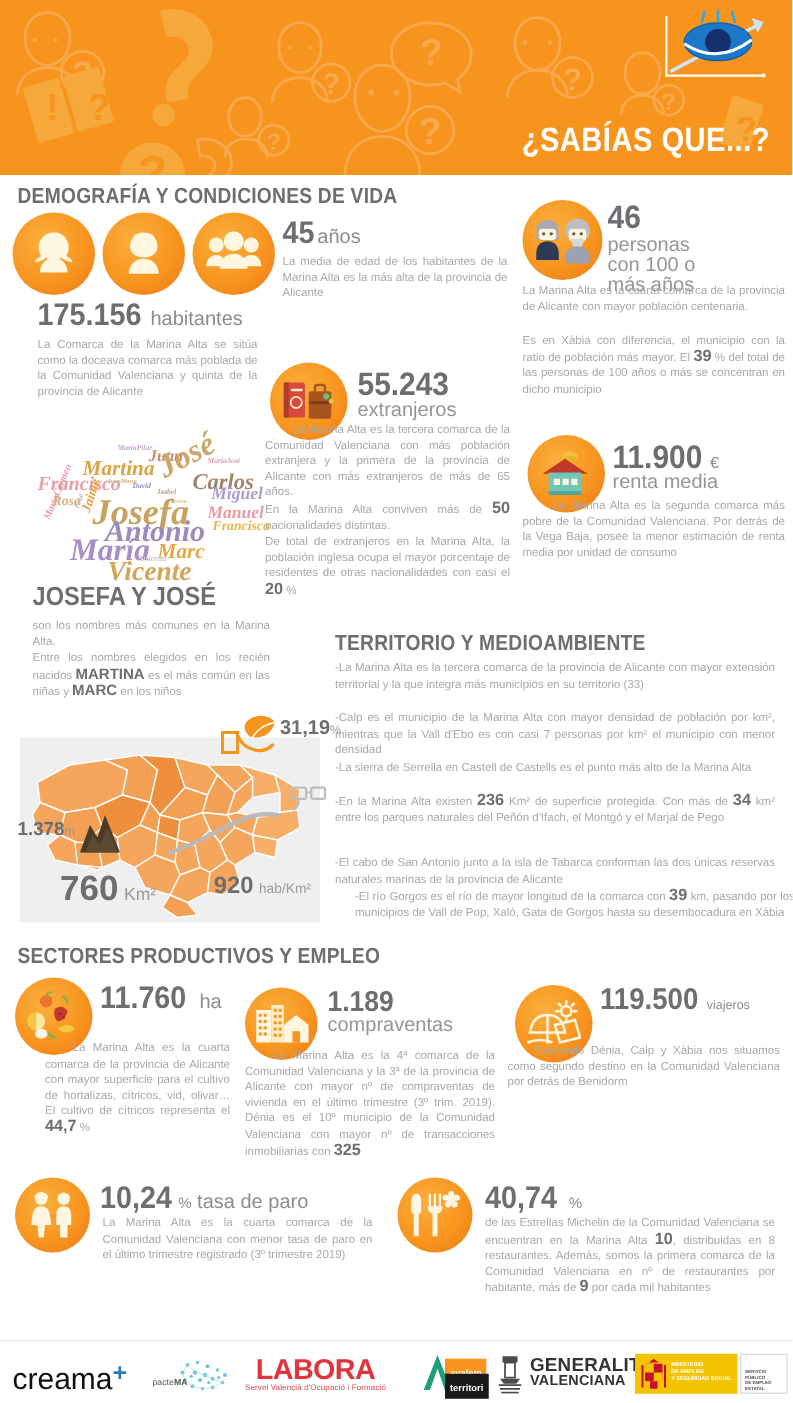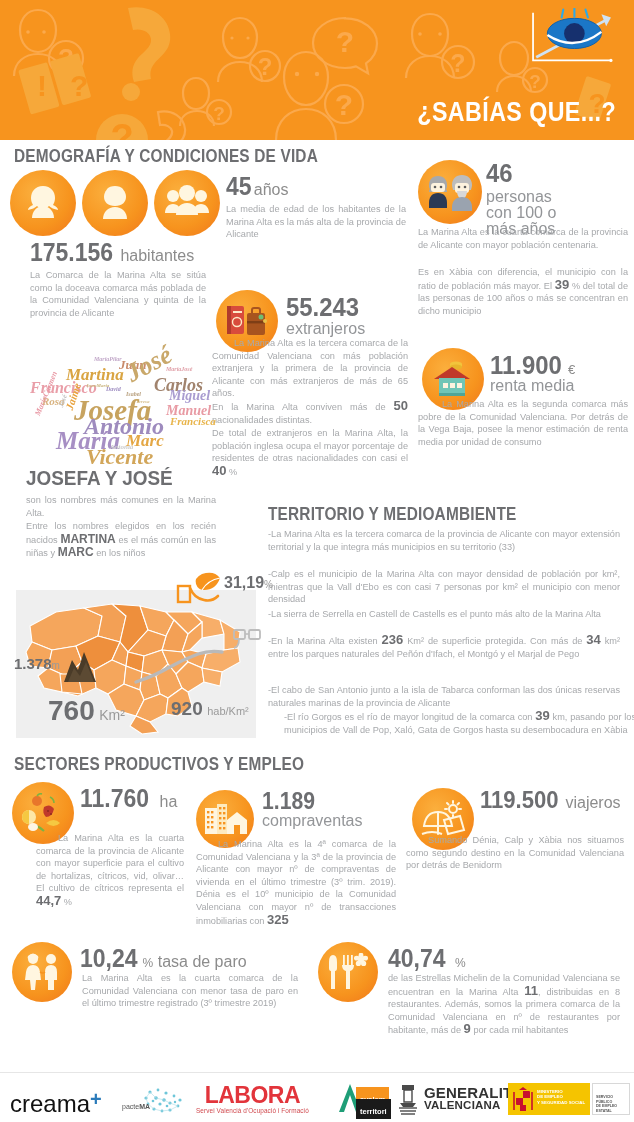--- a/index.html
+++ b/index.html
@@ -243,21 +243,21 @@
   </div>
   <div class="abs" style="left:286px; top:292px;">
     <div class="big" style="font-size:26px;">55.243</div>
     <div class="label-lg" style="margin-top:-2px;">extranjeros</div>
   </div>
   <div class="abs body" style="left:212px; top:337px; width:196px; text-indent:22px;">La Marina Alta es la tercera comarca de la Comunidad Valenciana con más población extranjera y la primera de la provincia de Alicante con más extranjeros de más de 65 años.</div>
   <div class="abs body" style="left:212px; top:400px; width:196px;">
     <span>En la Marina Alta conviven más de </span><b>50</b><span> nacionalidades distintas.</span>
   </div>
   <div class="abs body" style="left:212px; top:427px; width:196px;">
-    <span>De total de extranjeros en la Marina Alta, la población inglesa ocupa el mayor porcentaje de residentes de otras nacionalidades con casi el </span><b>40</b><span> %</span>
+    <span>De total de extranjeros en la Marina Alta, la población inglesa ocupa el mayor porcentaje de residentes de otras nacionalidades con casi el </span><b>20</b><span> %</span>
   </div>
 
   <div class="circ" style="left:422px; top:348px; width:62px; height:62px;">
     <svg width="46" height="40" viewBox="0 0 46 40">
       <ellipse cx="26" cy="5" rx="6" ry="2.6" fill="#F2C43C"></ellipse>
       <rect x="20" y="5" width="12" height="3" fill="#F2C43C"></rect>
       <ellipse cx="26" cy="8" rx="6" ry="2.6" fill="#E8B42C"></ellipse>
       <path d="M4 20 L22 8 L40 20 Z" fill="#C0392B"></path>
       <rect x="9" y="19" width="26" height="17" fill="#6FC5B6"></rect>
       <rect x="13" y="24" width="5" height="5" fill="#FDF3DF"></rect>
@@ -471,21 +471,21 @@
         <line x1="28.5" y1="4.5" x2="27" y2="3"></line>
           <line x1="39" y1="3" x2="37.5" y2="4.5"></line>
         <path d="M4 26 q2 -14 14 -14 q12 0 14 14z"></path>
         <line x1="18" y1="12" x2="18" y2="34"></line>
         <path d="M24 20 L40 16 L44 30 L28 34 Z"></path>
       </g>
       <path d="M2 34 q10 -4 20 0" stroke="#FFF6E0" stroke-width="2" fill="none"></path>
     </svg>
   </div>
   <div class="abs" style="left:480px; top:786px; white-space:nowrap;">
-    <span class="big" style="font-size:24px;">119.500</span><span class="unit" style="font-size:16px;">viajeros</span>
+    <span class="big" style="font-size:24px;">119.500</span><span class="unit" style="font-size:10px;">viajeros</span>
   </div>
   <div class="abs body" style="left:406px; top:834px; width:218px; text-indent:22px;">Sumando Dénia, Calp y Xàbia nos situamos como segundo destino en la Comunidad Valenciana por detrás de Benidorm</div>
 
   <div class="circ" style="left:12px; top:942px; width:60px; height:60px;">
     <svg width="44" height="40" viewBox="0 0 44 40">
       <circle cx="13" cy="7" r="5" fill="#FFF6E0"></circle>
       <path d="M8 4 q5 -5 10 0 q1 3 -1 3 q-4 -3 -8 0 q-2 0 -1 -3z" fill="#FFF6E0"></path>
       <path d="M13 13 q-6 0 -7 7 l-1 8 h5 l1 10 h4 l1 -10 h5 l-1 -8 q-1 -7 -7 -7z" fill="#FFF6E0"></path>
       <circle cx="31" cy="7" r="5" fill="#FFF6E0"></circle>
       <path d="M31 13 q-6 0 -6 7 v8 h3 v10 h6 v-10 h3 v-8 q0 -7 -6 -7z" fill="#FFF6E0"></path>
@@ -515,21 +515,21 @@
         <ellipse cx="31.4" cy="10.4" rx="2.6" ry="2.6"></ellipse>
         <ellipse cx="29.8" cy="5.2" rx="2.8" ry="2.4"></ellipse>
       </g>
     </svg>
   </div>
   <div class="abs" style="left:388px; top:944px; white-space:nowrap;">
     <span class="big">40,74</span>
     <span class="unit" style="font-size:12px;">%</span>
   </div>
   <div class="abs body" style="left:388px; top:972px; width:232px;">
-    <span>de las Estrellas Michelin de la Comunidad Valenciana se encuentran en la Marina Alta </span><b>11</b><span>, distribuidas en 8 restaurantes. Además, somos la primera comarca de la Comunidad Valenciana en nº de restaurantes por habitante, más de </span><b>9</b><span> por cada mil habitantes</span>
+    <span>de las Estrellas Michelin de la Comunidad Valenciana se encuentran en la Marina Alta </span><b>10</b><span>, distribuidas en 8 restaurantes. Además, somos la primera comarca de la Comunidad Valenciana en nº de restaurantes por habitante, más de </span><b>9</b><span> por cada mil habitantes</span>
   </div>
 
   <div class="sep"></div>
   <div class="footer">
 
     <div class="abs" style="left:10px; top:10px; white-space:nowrap;">
       <span style="font-size:24px; color:#111;">creama</span><span style="font-size:20px; color:#2B7BBA; font-weight:bold; vertical-align:super;">+</span>
     </div>
 
     <svg class="abs" style="left:120px; top:6px;" width="72" height="32" viewBox="0 0 72 32">

